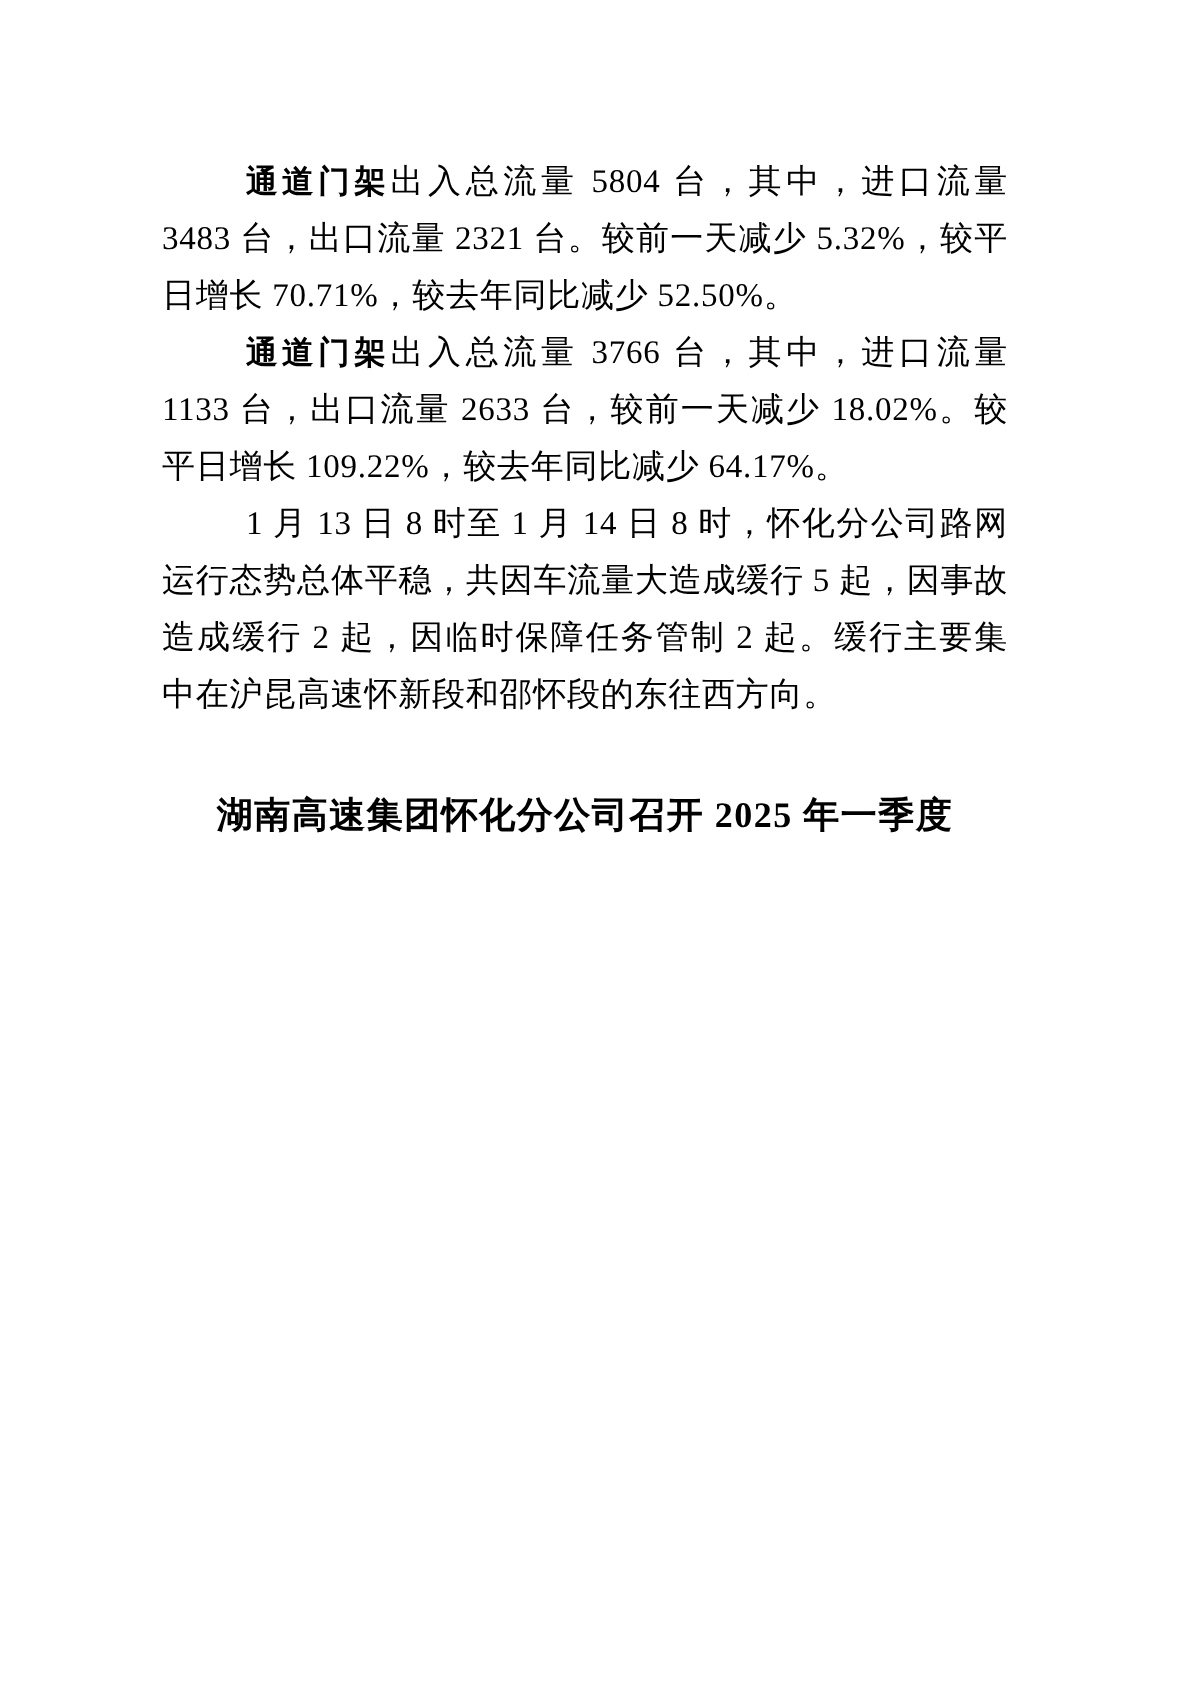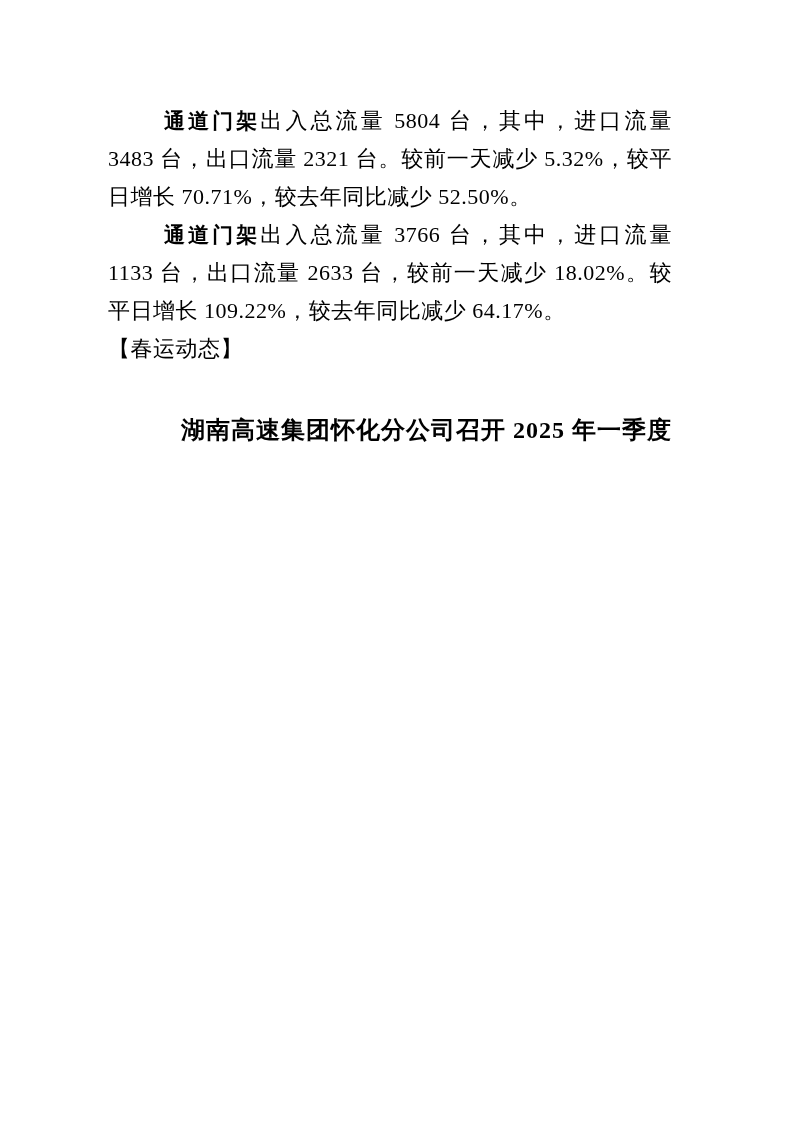--- a/index.html
+++ b/index.html
@@ -44,36 +44,35 @@
     margin: 40px 0 34px 0;
     text-align: center;
     font-family: "Liberation Serif", "DejaVu Serif", serif;
     font-weight: bold;
     font-size: 24px;
     line-height: 44px;
     letter-spacing: 1px;
   }
   .article-title .title-line {
     display: block;
-    text-align: right;
   }
 </style>
 </head>
 <body>
 
 <div class="page">
 
   <p class="body-para"><span class="gantry-lead">通道门架</span><span>出入总流量 5804 台，其中，进口流量 3483 台，出口流量 2321 台。较前一天减少 5.32%，较平日增长 70.71%，较去年同比减少 52.50%。</span></p>
 
 
   <p class="body-para"><span class="gantry-lead">通道门架</span><span>出入总流量 3766 台，其中，进口流量 1133 台，出口流量 2633 台，较前一天减少 18.02%。较平日增长 109.22%，较去年同比减少 64.17%。</span></p>
 
 
 
+  <p class="body-para">1 月 13 日 8 时至 1 月 14 日 8 时，怀化分公司路网运行态势总体平稳，共因车流量大造成缓行 5 起，因事故造成缓行 2 起，因临时保障任务管制 2 起。缓行主要集中在沪昆高速怀新段和邵怀段的东往西方向。</p>
 
-  <h2 class="section-heading">【春运动态】</h2>
 
   <h1 class="article-title">
       <span class="title-line">湖南高速集团怀化分公司召开 2025 年一季度</span>
     </h1>
 
 
 </div>
 
 </body></html>

